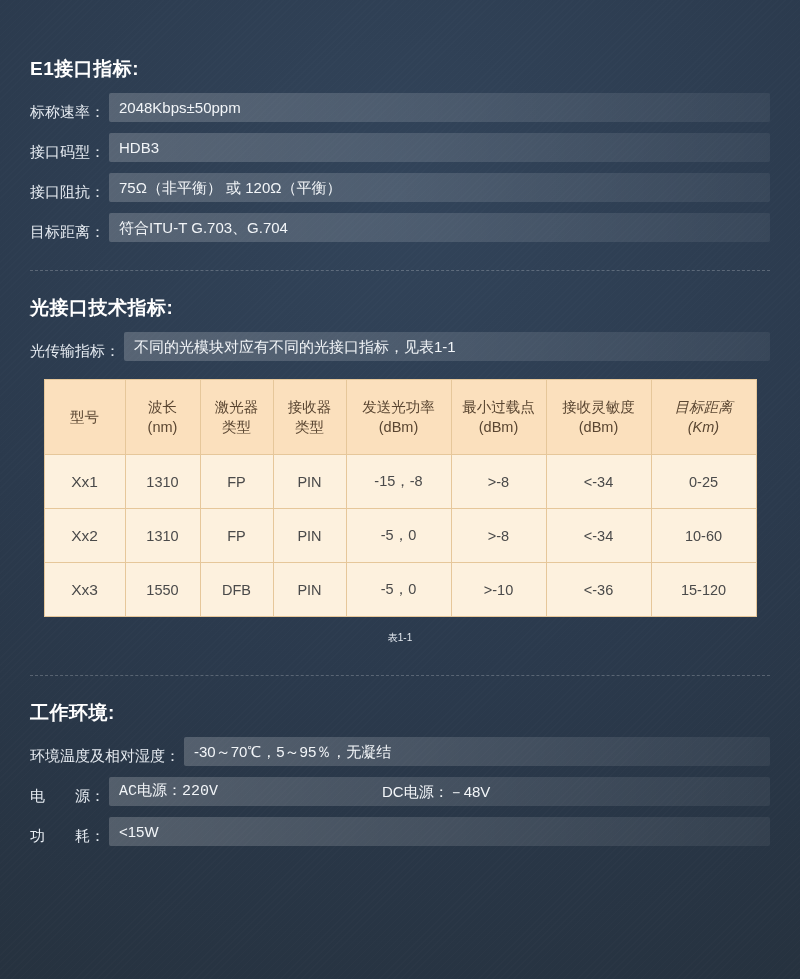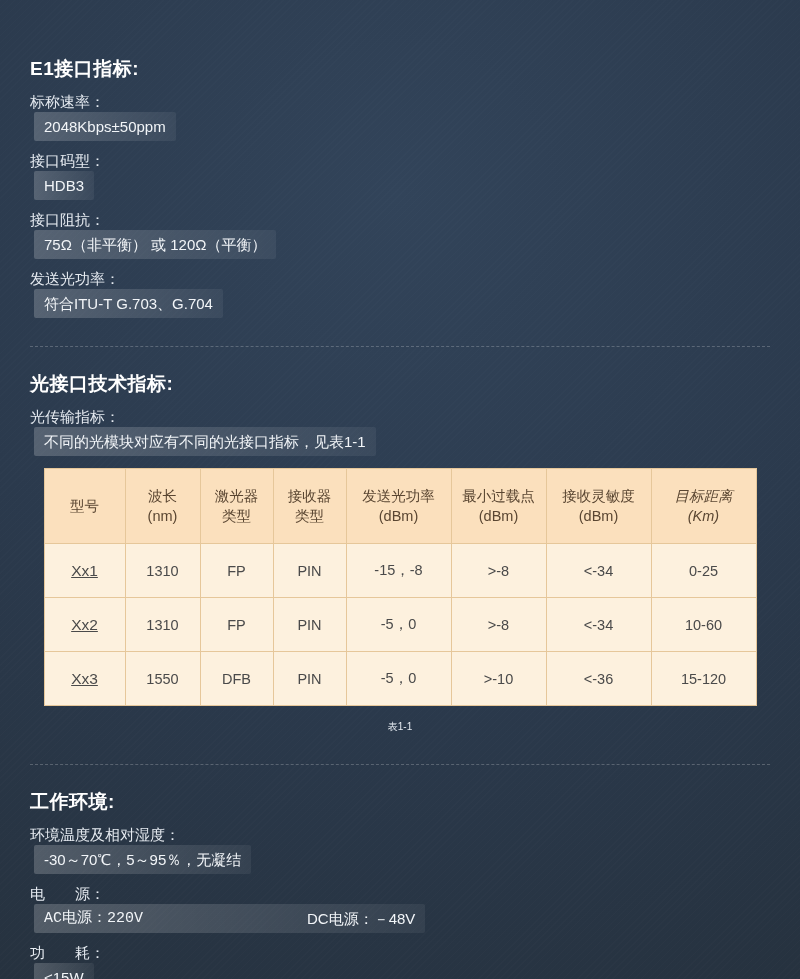--- a/index.html
+++ b/index.html
@@ -31,23 +31,22 @@
     width: 800px;
   }
   .section-title {
     font-size: 19px;
     font-weight: bold;
     color: #ffffff;
     letter-spacing: 0.5px;
   }
   .spec-row {
     display: flex;
-    align-items: flex-start;
+    align-items: flex-end;
     margin-top: 11px;
-    flex-direction: column;
   }
   .spec-label {
     font-size: 15px;
     color: #e6ebf1;
     white-space: nowrap;
     flex: 0 0 auto;
   }
   .spec-value {
     flex: 1 1 auto;
     margin-left: 4px;
@@ -69,21 +68,21 @@
     height: 0;
     border-top: 1px dashed rgba(255,255,255,0.22);
     margin: 28px 0 24px 0;
   }
   .spacer-18 { height: 18px; }
 
   
   table.optical {
     border-collapse: collapse;
     width: 672px;
-    margin: 12px auto 0 auto;
+    margin: 18px auto 0 auto;
     background: #fdf0dc;
     color: #4a4a4a;
     font-size: 14px;
     table-layout: fixed;
   }
   table.optical th, table.optical td {
     border: 1px solid #e6c79a;
     text-align: center;
     vertical-align: middle;
   }
@@ -95,21 +94,20 @@
     line-height: 20px;
     font-size: 14.5px;
   }
   table.optical tbody td {
     height: 51px;
     background: #fdf1de;
     font-size: 14.5px;
   }
   table.optical tbody td.model {
     font-size: 15.5px;
-    text-decoration: underline;
   }
   .table-caption {
     text-align: center;
     font-size: 10px;
     color: #e6ebf1;
     margin-top: 14px;
   }
   .th-line2 { display: block; }
 </style>
 </head>
@@ -132,21 +130,21 @@
     <div class="spec-label">接口码型：</div>
     <div class="spec-value">HDB3</div>
   </div>
 
   <div class="spec-row">
     <div class="spec-label">接口阻抗：</div>
     <div class="spec-value">75Ω（非平衡） 或 120Ω（平衡）</div>
   </div>
 
   <div class="spec-row">
-    <div class="spec-label">发送光功率：</div>
+    <div class="spec-label">目标距离：</div>
     <div class="spec-value">符合ITU-T G.703、G.704</div>
   </div>
 
   <div class="divider"></div>
 
   <div class="section-title">光接口技术指标:</div>
 
   <div class="spec-row">
     <div class="spec-label">光传输指标：</div>
     <div class="spec-value">不同的光模块对应有不同的光接口指标，见表1-1</div>

